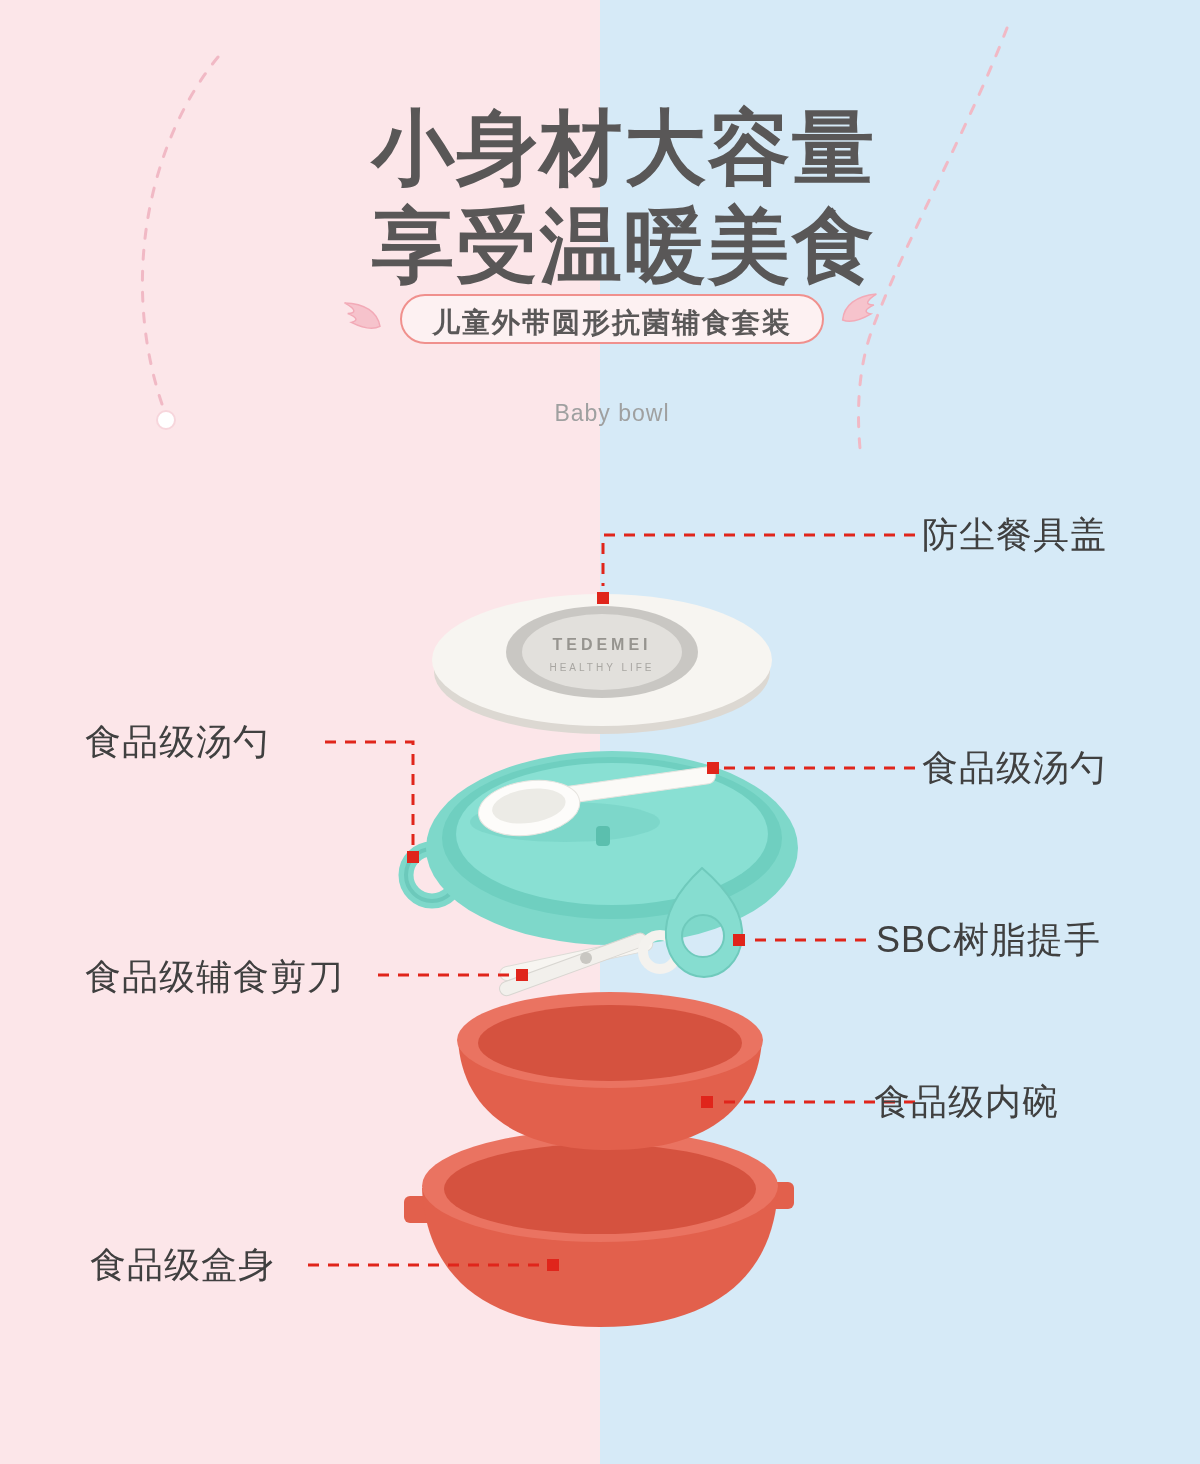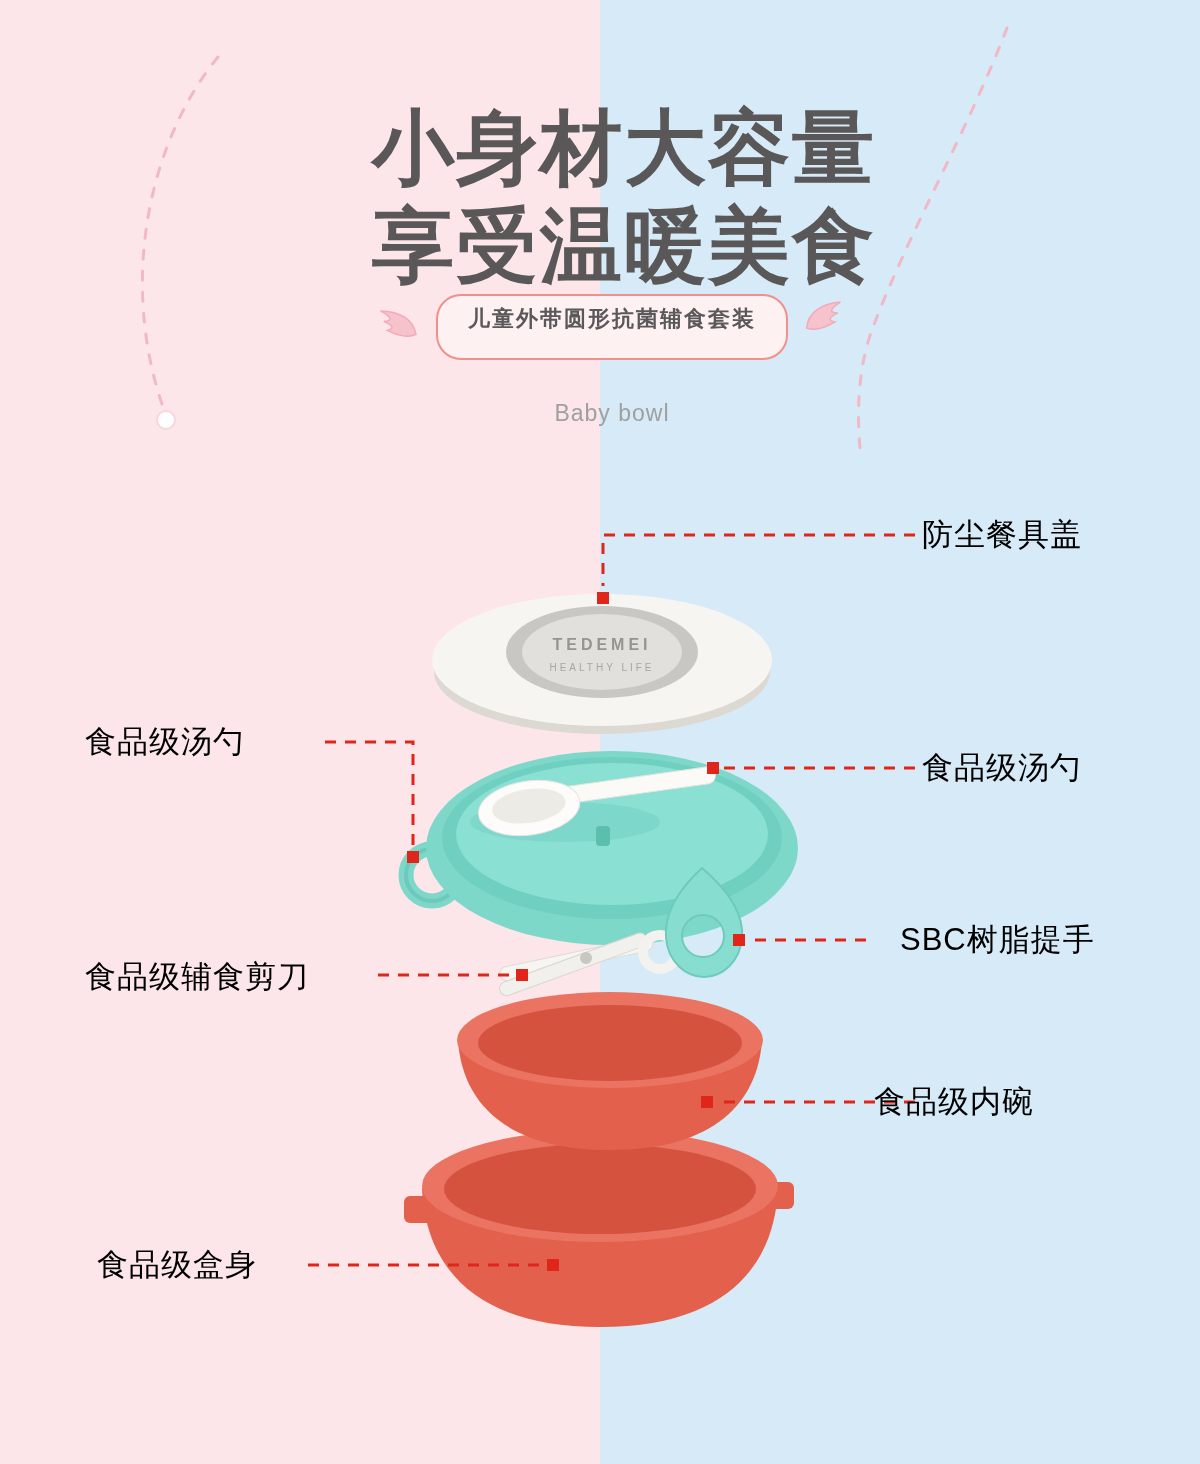--- a/index.html
+++ b/index.html
@@ -8,36 +8,36 @@
   .bg-left{position:absolute;left:0;top:0;width:600px;height:1464px;background:#fce6e9;}
   .bg-right{position:absolute;left:600px;top:0;width:600px;height:1464px;background:#d6eaf7;}
   .layer{position:absolute;left:0;top:0;width:1200px;height:1464px;pointer-events:none;}
   .title{position:absolute;left:24px;width:1200px;text-align:center;color:#595757;
          font-weight:700;font-size:82px;line-height:96px;letter-spacing:2px;white-space:nowrap;}
   .title1{top:100px;}
   .title2{top:198px;}
   .banner-row{position:absolute;top:294px;left:612px;transform:translateX(-50%);
               display:flex;align-items:center;gap:16px;}
   .pill{height:46px;border:2px solid #f0908d;border-radius:25px;background:#fdf1f2;
-        display:flex;align-items:flex-start;padding:8px 30px;font-size:22px;color:#5a5858;
+        display:flex;align-items:flex-end;padding:0 30px;font-size:28px;color:#5a5858;
         font-weight:600;letter-spacing:2px;white-space:nowrap;}
   .wing{width:46px;height:36px;}
   .wing-left{transform:scaleX(-1) rotate(-10deg);}
   .wing-right{transform:rotate(-14deg) translateY(-8px);}
   .subtitle{position:absolute;top:400px;left:12px;width:1200px;text-align:center;
             font-size:23px;color:#9fa0a0;letter-spacing:1px;}
-  .callout-label{position:absolute;font-size:31px;line-height:46px;color:#000000;
+  .callout-label{position:absolute;font-size:36px;line-height:46px;color:#404040;
                  font-weight:500;white-space:nowrap;letter-spacing:1px;}
   .c1{left:922px;top:512px;}
   .c2{left:85px; top:719px;}
   .c3{left:922px;top:745px;text-align:center;}
-  .c4{left:900px;top:917px;}
+  .c4{left:876px;top:917px;}
   .c5{left:85px; top:954px;}
   .c6{left:874px;top:1079px;}
-  .c7{left:97px; top:1242px;}
+  .c7{left:90px; top:1242px;}
   .callout-line{stroke:#e0251b;stroke-width:3;fill:none;stroke-dasharray:11 9;}
   .callout-dot{fill:#e0251b;}
   .deco-line{stroke:#f1b9c5;stroke-width:3;fill:none;stroke-dasharray:9 12;stroke-linecap:round;}
 </style>
 </head>
 <body>
 
 <div class="page">
   <div class="bg-left"></div>
   <div class="bg-right"></div>

